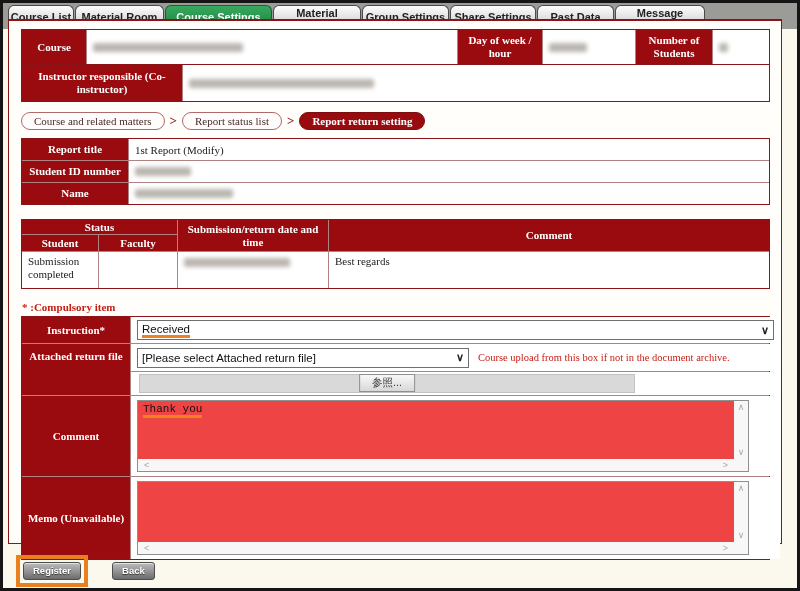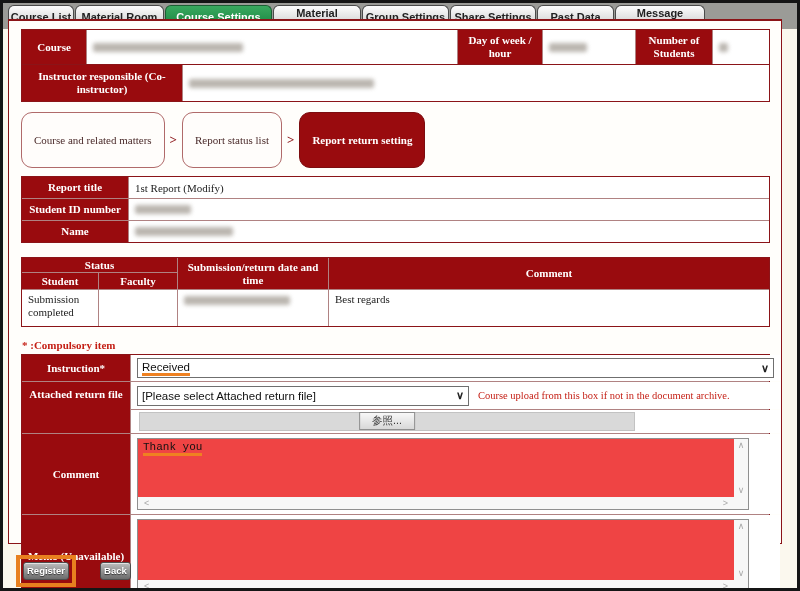--- a/index.html
+++ b/index.html
@@ -28,21 +28,21 @@
   .lblcell{background:#990b0e;color:#fff;font-size:11px;font-weight:bold;text-align:center;
            display:flex;align-items:center;justify-content:center;padding:1px 4px;line-height:13px;}
   .valcell{background:#fff;display:flex;align-items:center;padding:1px 6px;font-size:11px;color:#222;}
 
   .course-grid{grid-template-columns:64px 1fr 84px 92px 76px 56px;grid-template-rows:34px;}
   .course-grid2{grid-template-columns:160px 1fr;grid-template-rows:36px;border-top:none;margin-top:0;}
 
   
   .crumbs{display:flex;align-items:center;margin:10px 0 8px 0;}
   .pill{box-sizing:border-box;border:1px solid #b06a6a;border-radius:11px;background:#fffdfb;
-        color:#4a2a2a;font-size:11px;padding:21px 12px;white-space:nowrap;cursor:pointer;}
+        color:#4a2a2a;font-size:11px;padding:2px 12px;white-space:nowrap;cursor:pointer;}
   .pill.active{background:#990b0e;border-color:#7c0d10;color:#fff;font-weight:bold;cursor:default;}
   .crumb-sep{color:#8b1418;font-weight:bold;font-size:13px;margin:0 5px;}
 
   .report-grid{grid-template-columns:106px 1fr;grid-auto-rows:21px;margin-bottom:14px;}
 
   .status-grid{grid-template-columns:76px 78px 150px 1fr;grid-template-rows:14px 16px 36px;margin-bottom:12px;}
   .h-status{grid-column:1/3;grid-row:1;}
   .h-student{grid-column:1;grid-row:2;}
   .h-faculty{grid-column:2;grid-row:2;}
   .h-datetime{grid-column:3;grid-row:1/3;}
@@ -80,21 +80,21 @@
   .ta-hs{background:#f7f7f7;display:flex;justify-content:space-between;align-items:center;
          padding:0 6px;cursor:pointer;}
   .sc{color:#a9a9a9;font-size:9px;line-height:9px;font-family:"Liberation Sans",sans-serif;}
   .ta-corner{background:#f7f7f7;}
 
   
   .actions{position:absolute;left:13px;top:552px;display:flex;align-items:center;}
   .annot{border:4px solid #e8801f;padding:3px 3px;display:inline-block;line-height:0;}
   .btn3d{display:inline-block;background:linear-gradient(#bdbdbd,#6c6c6c);border:1px solid #4d4d4d;
          border-radius:3px;color:#fff;font-family:"Liberation Sans",sans-serif;font-size:9.5px;
-         font-weight:bold;padding:3px 3px;text-shadow:0 1px 1px #333;
+         font-weight:bold;padding:3px 9px;text-shadow:0 1px 1px #333;
          box-shadow:inset 0 1px 0 #e3e3e3;cursor:pointer;line-height:10px;}
   .btn-back{margin-left:24px;}
 </style>
 </head>
 <body>
 
 <div class="frame">
 
   <div class="tabbar">
     <div class="tab" style="width:66px">

